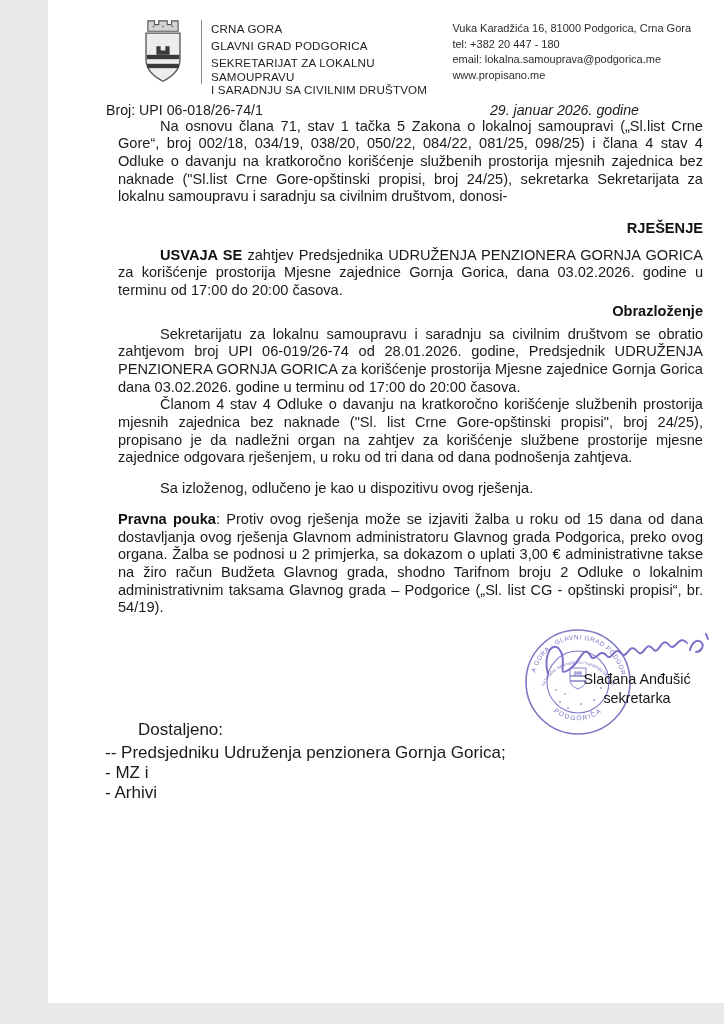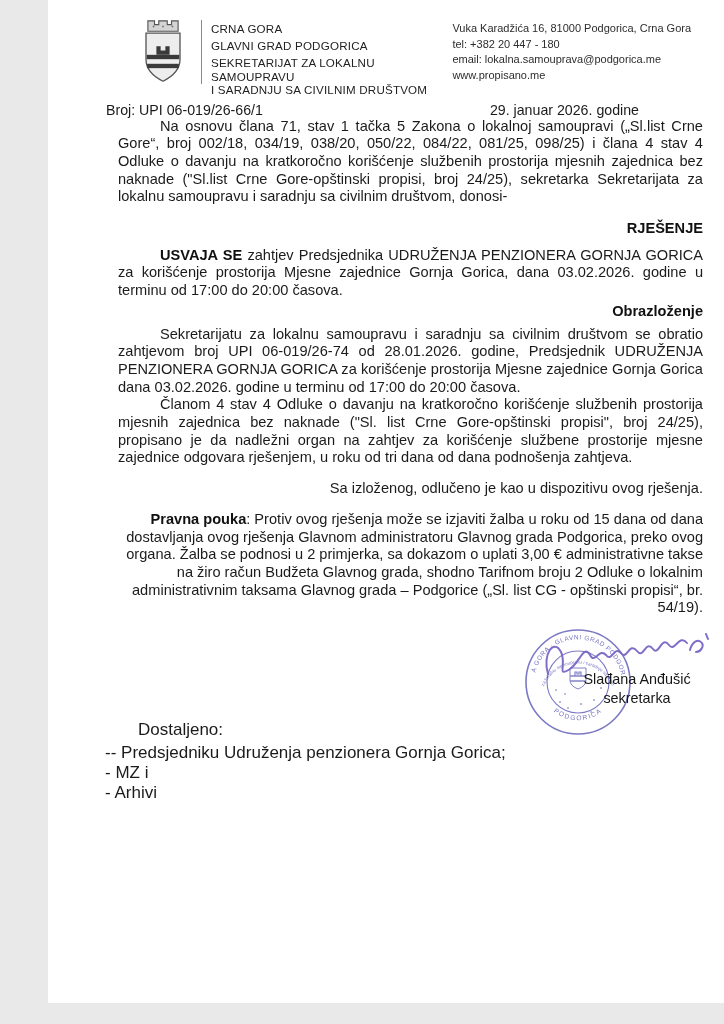--- a/index.html
+++ b/index.html
@@ -12,30 +12,30 @@
   .hdr{display:flex;justify-content:space-between;align-items:flex-start;}
   .hdr-left{display:flex;align-items:flex-start;margin-left:28px;}
   .coa{width:58px;height:68px;flex:0 0 auto;}
   .vline{width:1px;background:#8a8a8a;height:64px;margin:2px 9px 0 9px;}
   .org{font-size:11.6px;line-height:16px;letter-spacing:.2px;padding-top:3px;color:#222;}
   .org .l2{margin-top:1px;}
   .org .l3{margin-top:2px;line-height:13.5px;}
   .org .l4{line-height:13.5px;}
   .contact{font-size:11px;line-height:15.6px;color:#2d2d2d;width:258px;padding-top:3px;}
   .refrow{display:flex;margin-top:5px;font-size:14.2px;color:#1b1b1b;}
-  .refrow .date{margin-left:auto;margin-right:64px;}
+  .refrow .date{margin-left:auto;margin-right:64px;font-style:italic;}
   
   .content{margin-left:12px;font-size:14.6px;line-height:17.7px;color:#1b1b1b;}
   .content p{margin:0;}
   .just{text-align:justify;}
   .ind{text-indent:42px;}
   .intro{margin-top:12px;}
   h2{font-size:14.6px;font-weight:bold;text-align:right;margin:14px 0 9px 0;color:#111;}
   h2.obraz{margin:3px 0 5px 0;}
-  .mt14{margin-top:13px !important;text-align:right;}
+  .mt14{margin-top:13px !important;}
   b{color:#101010;}
   
   .stamp-wrap{position:absolute;left:460px;top:624px;width:146px;height:120px;pointer-events:none;}
   .signature{position:absolute;left:492px;top:628px;width:172px;height:60px;}
   .signer{position:absolute;left:518px;top:670px;width:142px;text-align:center;
           font-size:14.4px;line-height:19px;color:#161616;}
   
   .dist{position:absolute;left:57px;top:720px;font-size:17px;line-height:20px;color:#1b1b1b;}
   .dist .lbl{margin-left:33px;margin-bottom:3px;}
 </style>
@@ -66,21 +66,21 @@
     </div>
     <div class="contact">
       <div>Vuka Karadžića 16, 81000 Podgorica, Crna Gora</div>
       <div>tel: +382 20 447 - 180</div>
       <div>email: lokalna.samouprava@podgorica.me</div>
       <div>www.propisano.me</div>
     </div>
   </header>
 
   <div class="refrow">
-    <span>Broj: UPI 06-019/26-66/1</span>
+    <span>Broj: UPI 06-018/26-74/1</span>
     <span class="date">29. januar 2026. godine</span>
   </div>
 
   <main class="content">
     <p class="just ind intro">Na osnovu člana 71, stav 1 tačka 5 Zakona o lokalnoj samoupravi („Sl.list Crne Gore“, broj  002/18, 034/19, 038/20, 050/22, 084/22, 081/25, 098/25) i člana 4 stav 4  Odluke o davanju na kratkoročno korišćenje službenih prostorija mjesnih zajednica bez naknade ("Sl.list Crne Gore-opštinski propisi, broj 24/25), sekretarka Sekretarijata za lokalnu samoupravu i saradnju sa civilnim društvom, donosi-</p>
 
     <h2>RJEŠENJE</h2>
 
     <p class="just ind"><b>USVAJA SE</b><span>  zahtjev  Predsjednika UDRUŽENJA PENZIONERA GORNJA GORICA  za korišćenje  prostorija Mjesne zajednice Gornja Gorica, dana 03.02.2026. godine u terminu od 17:00 do 20:00 časova.</span></p>
 

